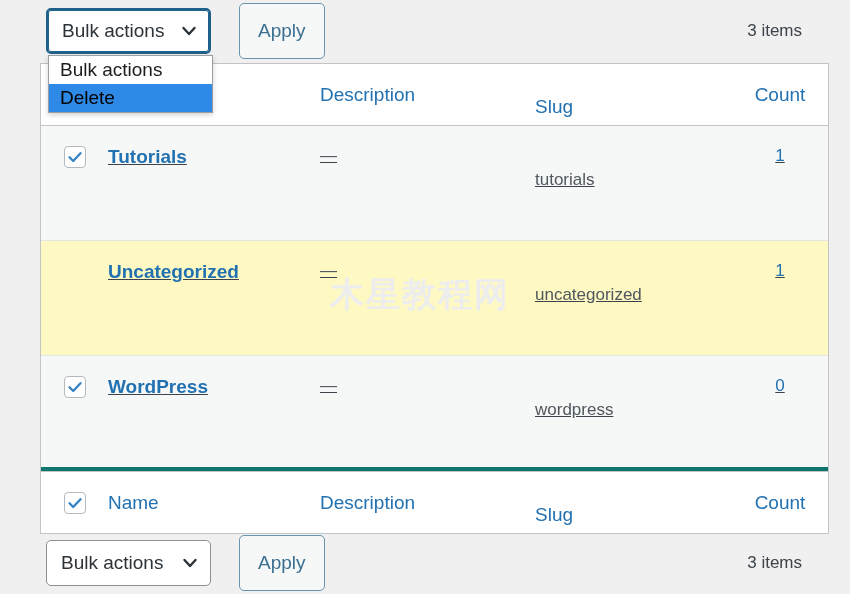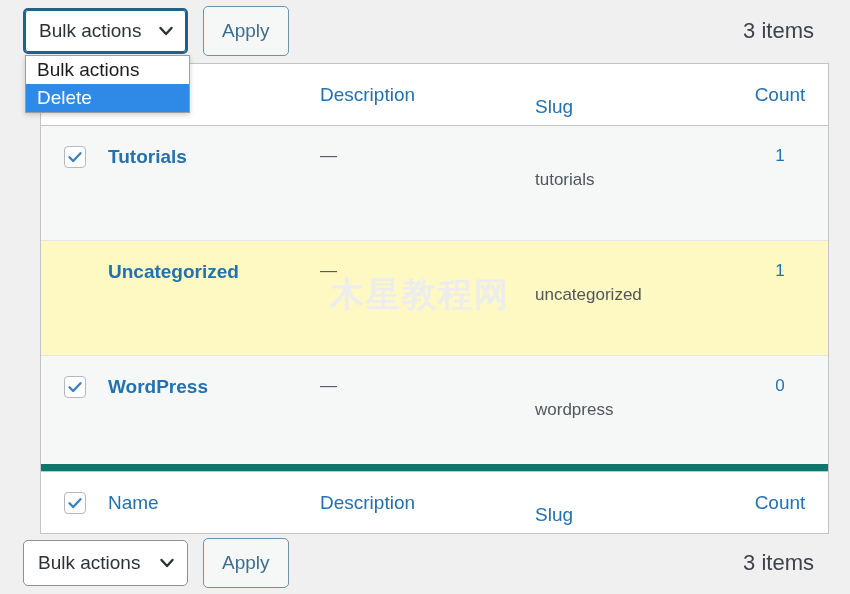--- a/index.html
+++ b/index.html
@@ -25,21 +25,21 @@
     width: 850px;
     height: 62px;
     display: flex;
     align-items: center;
   }
   .tablenav.top { top: 0; }
   .tablenav.bottom { top: 532px; }
 
   .bulk-wrap {
     position: relative;
-    margin-left: 23px;
+    margin-left: 46px;
   }
 
   .bulk-select {
     width: 165px;
     height: 46px;
     box-sizing: border-box;
     background: #ffffff;
     border: 1px solid #8c8f94;
     border-radius: 5px;
     display: flex;
@@ -55,41 +55,41 @@
     border: 2px solid #20618b;
     box-shadow: 0 0 0 1px #20618b inset;
   }
   .bulk-select .caret {
     display: inline-flex;
     align-items: center;
     margin-left: 6px;
   }
 
   .apply-btn {
-    margin-left: 15px;
-    height: 50px;
+    margin-left: 28px;
+    height: 56px;
     box-sizing: border-box;
     min-width: 80px;
     padding: 0 18px;
     background: #f6f7f7;
     border: 1px solid #6a93ad;
     border-radius: 5px;
     color: #3a6f91;
     font-size: 19px;
     font-family: "Liberation Sans", sans-serif;
     display: flex;
     align-items: center;
     justify-content: center;
     cursor: pointer;
   }
 
   .items-count {
     margin-left: auto;
-    margin-right: 36px;
-    font-size: 22px;
+    margin-right: 48px;
+    font-size: 17px;
     color: #3c434a;
   }
 
   
   .dropdown-list {
     position: absolute;
     top: 47px;
     left: 2px;
     width: 163px;
     background: #ffffff;
@@ -102,21 +102,21 @@
     height: 28px;
     line-height: 28px;
     padding: 0 0 0 11px;
     font-size: 19px;
     color: #1d1d1d;
     white-space: nowrap;
     cursor: pointer;
   }
   .dropdown-option.selected {
     background: #2e8ae6;
-    color: #ffffff;
+    color: #000000;
   }
 
   
   .wp-list-table {
     position: absolute;
     left: 40px;
     top: 63px;
     width: 789px;
     box-sizing: border-box;
     background: #fef9c3;
@@ -133,23 +133,24 @@
     background: #ffffff;
     height: 62px;
     align-items: center;
   }
   .thead-row { border-bottom: 1px solid #c3c4c7; }
   .tfoot-row { border-top: 1px solid #c3c4c7; }
 
   .tbody-row {
     height: 115px;
     border-bottom: 1px solid #e4e5e7;
+    text-decoration: underline;
   }
   .tbody-row.alt { background: #f6f7f7; }
-  .tbody-row.last { border-bottom: 7px solid #0f766e; }
+  .tbody-row.last { border-bottom: 4px solid #0f766e; }
 
   .col-cb {
     width: 67px;
     flex: 0 0 67px;
     display: flex;
     justify-content: center;
     padding-top: 0;
   }
   .tbody-row .col-cb { padding-top: 20px; }
   .col-name { width: 212px; flex: 0 0 212px; }

